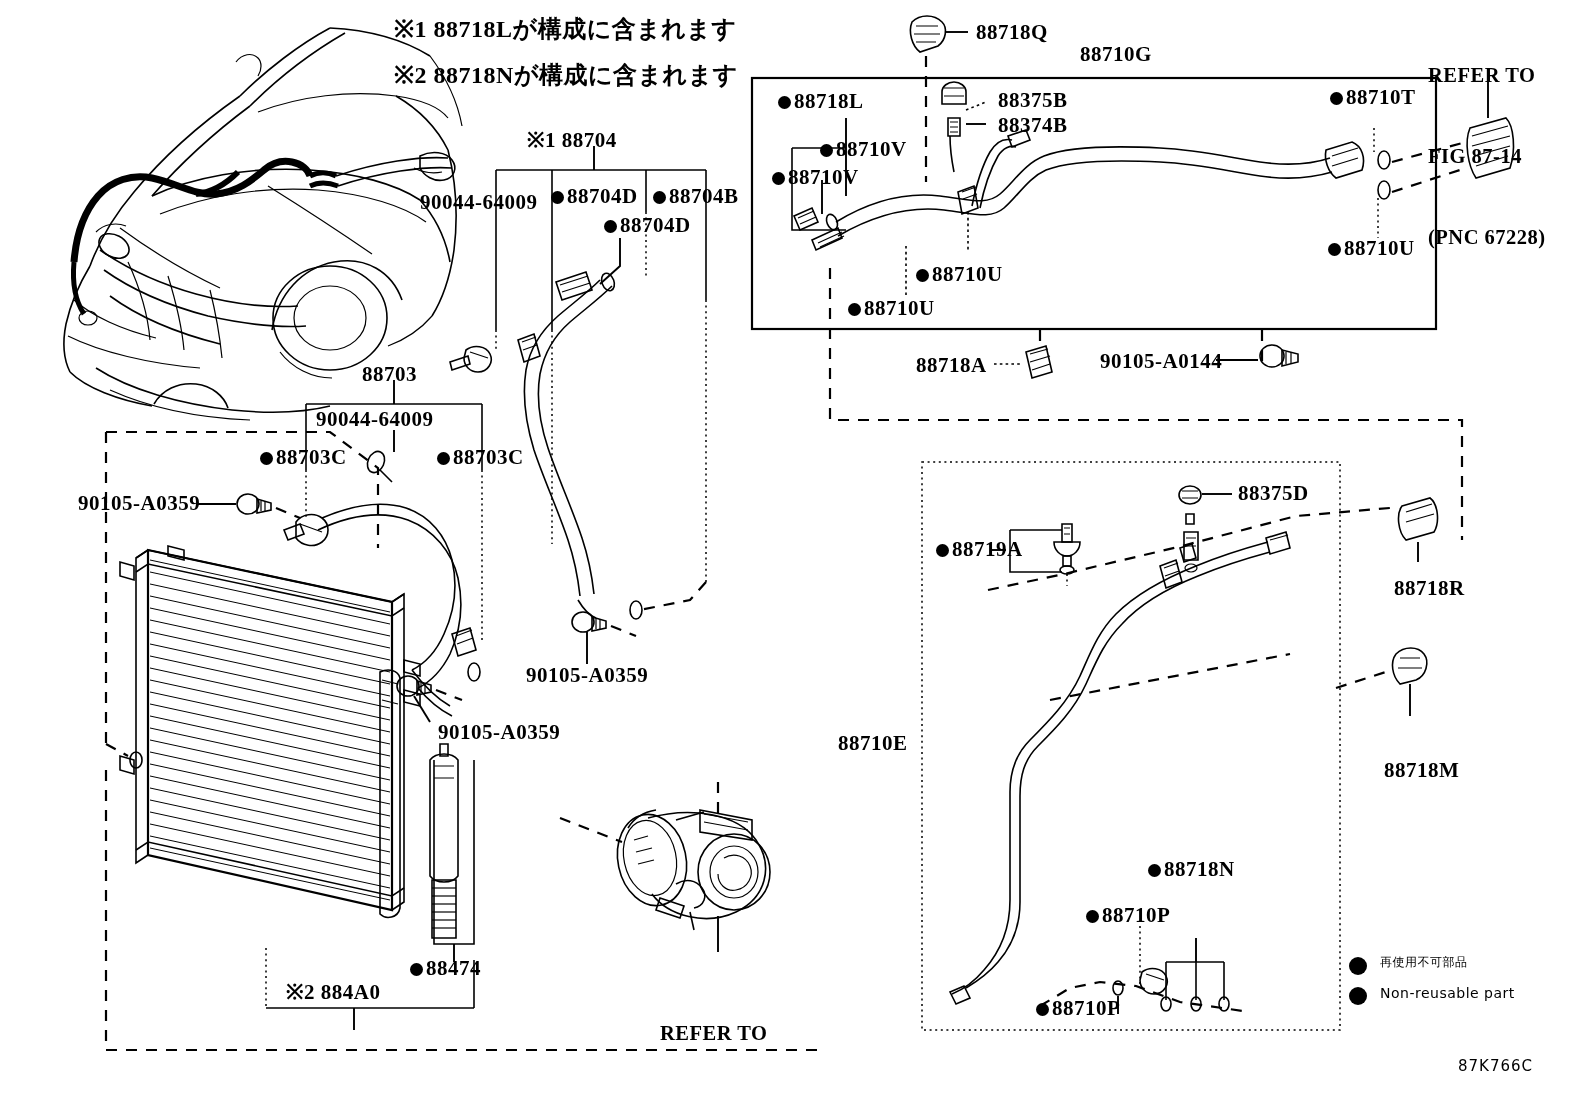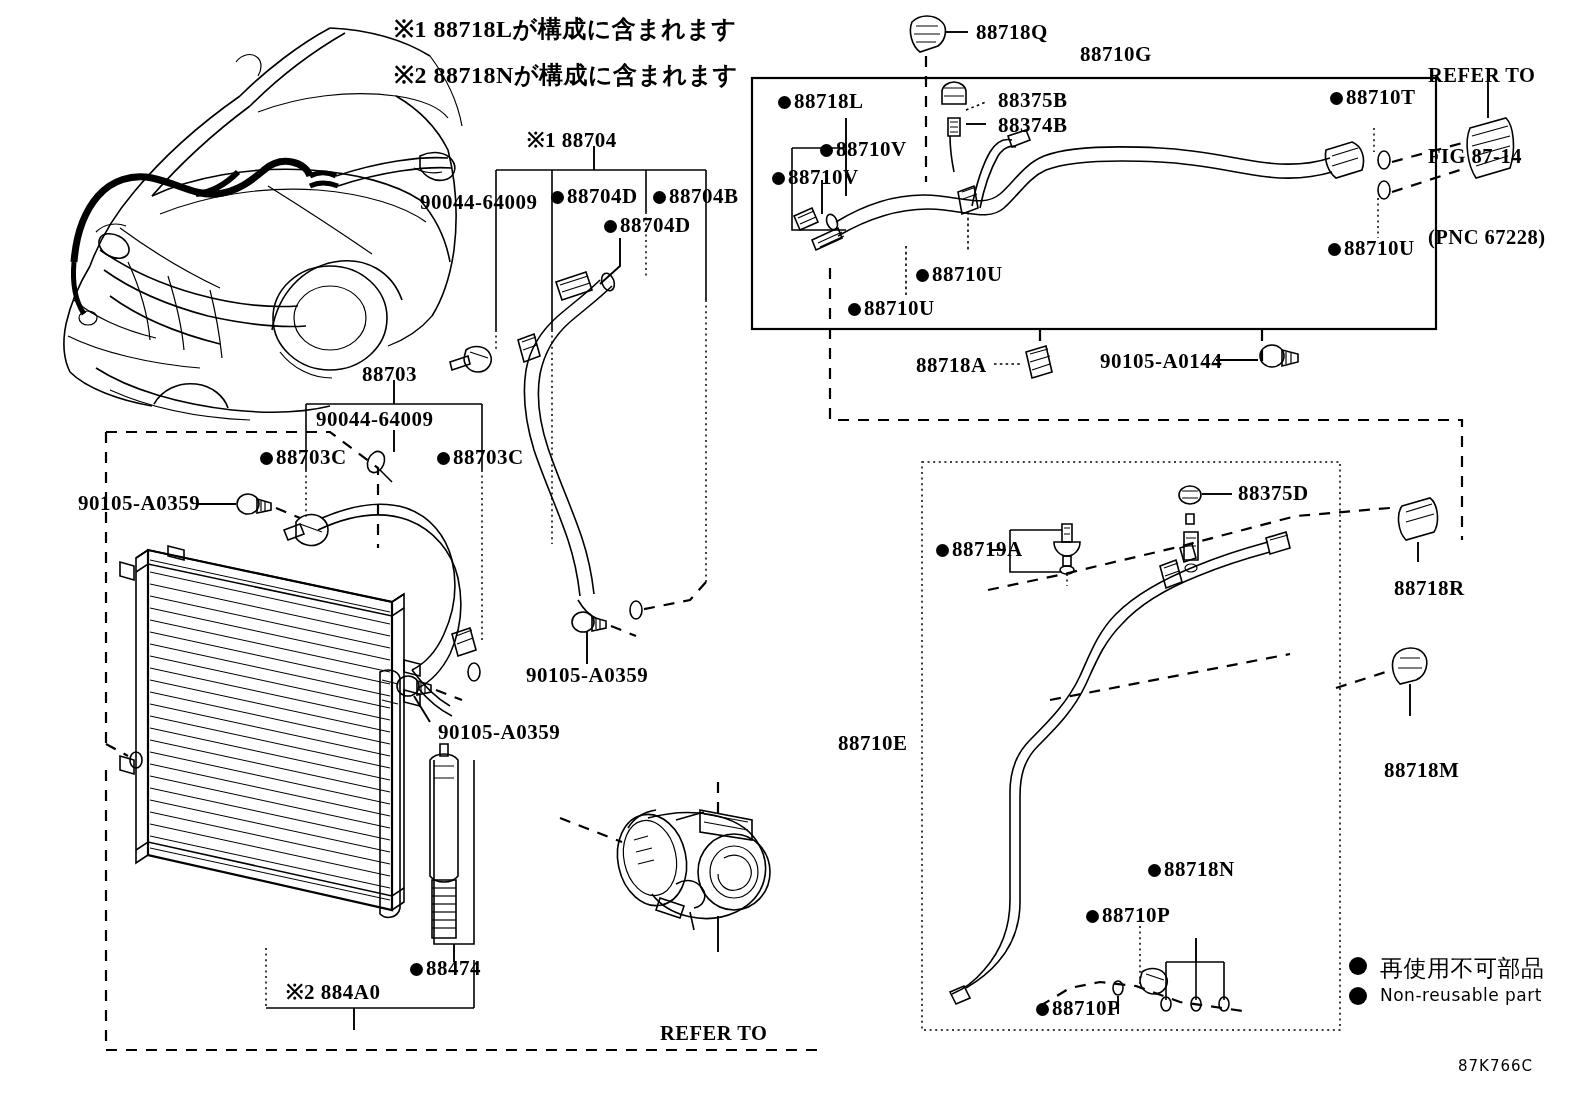--- a/index.html
+++ b/index.html
@@ -2,22 +2,22 @@
 <html><head>
 <meta charset="utf-8">
 <style>
   html,body{margin:0;padding:0;background:#fff;}
   body{width:1592px;height:1099px;position:relative;overflow:hidden;
        font-family:"Liberation Serif",serif;color:#000;}
   #stage{position:absolute;inset:0;}
   svg{position:absolute;top:0;left:0;width:1592px;height:1099px;}
   .lbl{position:absolute;white-space:pre;font-family:"Liberation Serif",serif;
        font-weight:bold;font-size:21px;letter-spacing:.5px;line-height:1.18;}
-  .jp{font-family:"DejaVu Sans",sans-serif;font-weight:normal;font-size:23px;}
-  .en{font-family:"DejaVu Sans",sans-serif;font-weight:normal;font-size:17px;text-align:center;}
+  .jp{font-family:"DejaVu Sans",sans-serif;font-weight:normal;font-size:12px;}
+  .en{font-family:"DejaVu Sans",sans-serif;font-weight:normal;font-size:14px;text-align:center;}
   .code{font-family:"DejaVu Sans",sans-serif;font-weight:normal;font-size:15px;letter-spacing:1px;}
   .dot{display:inline-block;width:13px;height:13px;border-radius:50%;
        background:#000;vertical-align:-1px;margin-right:3px;}
   .refblk{font-size:20.5px;line-height:1.32;font-weight:bold;}
   .note{font-size:24px;line-height:1.42;}
 </style>
 </head>
 <body>
 
 <div id="stage">

